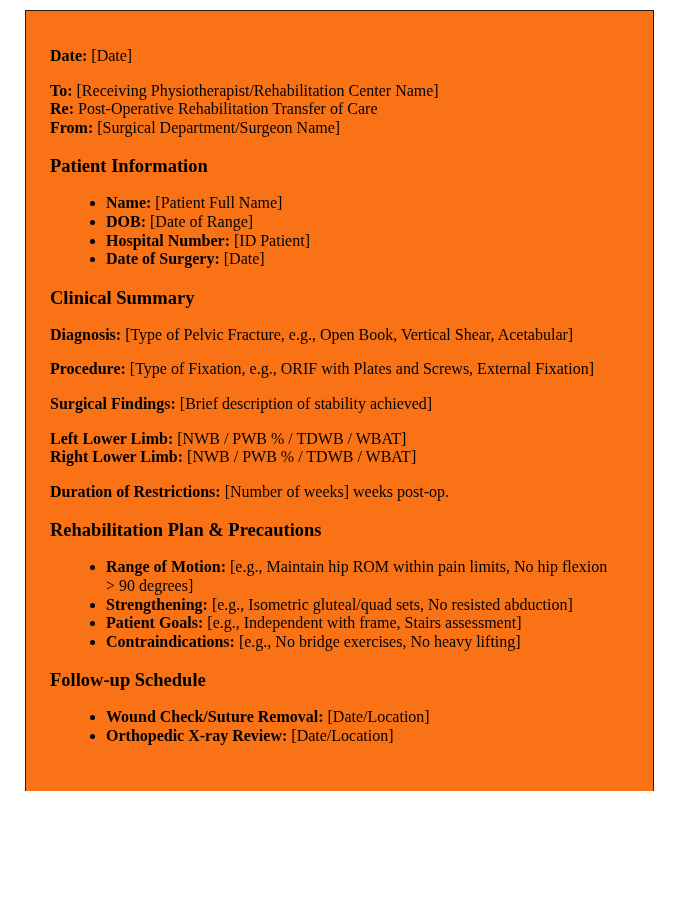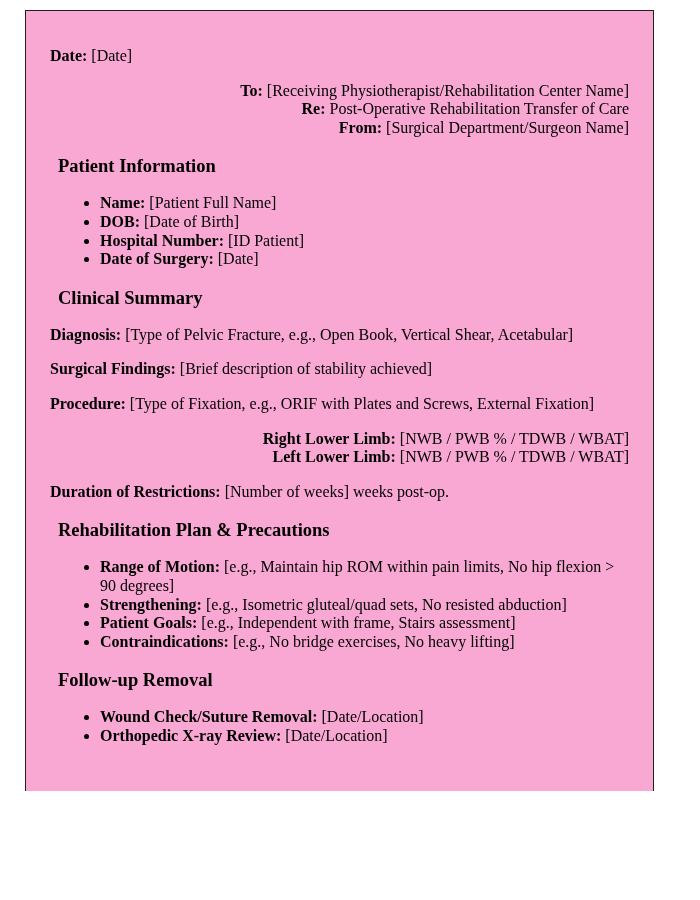--- a/index.html
+++ b/index.html
@@ -17,32 +17,32 @@
   .page {
     position: absolute;
     left: 25px;
     top: 10px;
     width: 629px;
     height: 781px;
     border: 1px solid #1f1f1f;
     border-bottom: none;
     padding: 20px 24px 0 24px;
     overflow: hidden;
-    background: #f9a8d4;
+    background: #f97316;
   }
   p { margin: 16px 0; line-height: 1.16; }
   .line-block { margin: 16px 0; }
-  .line { line-height: 1.16; text-align: right; }
+  .line { line-height: 1.16; }
   h3 {
     font-size: 18.5px;
     font-weight: bold;
-    margin: 19px 0 17px 8px;
+    margin: 19px 0 17px 0;
     line-height: 1.15;
   }
-  ul { margin: 16px 10px; padding-left: 40px; }
+  ul { margin: 16px 16px; padding-left: 40px; }
   li { line-height: 1.16; }
   b { font-weight: bold; }
 </style>
 </head>
 <body>
 
 <div class="page">
 
   <p>
     <b>Date:</b>
@@ -65,53 +65,53 @@
   </div>
 
   <h3>Patient Information</h3>
   <ul>
     <li>
       <b>Name:</b>
       <span>[Patient Full Name]</span>
     </li>
     <li>
       <b>DOB:</b>
-      <span>[Date of Birth]</span>
+      <span>[Date of Range]</span>
     </li>
     <li>
       <b>Hospital Number:</b>
       <span>[ID Patient]</span>
     </li>
     <li>
       <b>Date of Surgery:</b>
       <span>[Date]</span>
     </li>
   </ul>
 
   <h3>Clinical Summary</h3>
   <p>
     <b>Diagnosis:</b>
     <span>[Type of Pelvic Fracture, e.g., Open Book, Vertical Shear, Acetabular]</span>
   </p>
   <p>
+    <b>Procedure:</b>
+    <span>[Type of Fixation, e.g., ORIF with Plates and Screws, External Fixation]</span>
+  </p>
+  <p>
     <b>Surgical Findings:</b>
     <span>[Brief description of stability achieved]</span>
-  </p>
-  <p>
-    <b>Procedure:</b>
-    <span>[Type of Fixation, e.g., ORIF with Plates and Screws, External Fixation]</span>
   </p>
 
   <div class="line-block">
     <div class="line">
-      <b>Right Lower Limb:</b>
+      <b>Left Lower Limb:</b>
       <span>[NWB / PWB % / TDWB / WBAT]</span>
     </div>
     <div class="line">
-      <b>Left Lower Limb:</b>
+      <b>Right Lower Limb:</b>
       <span>[NWB / PWB % / TDWB / WBAT]</span>
     </div>
   </div>
   <p>
     <b>Duration of Restrictions:</b>
     <span>[Number of weeks] weeks post-op.</span>
   </p>
 
   <h3>Rehabilitation Plan &amp; Precautions</h3>
   <ul>
@@ -126,21 +126,21 @@
     <li>
       <b>Patient Goals:</b>
       <span>[e.g., Independent with frame, Stairs assessment]</span>
     </li>
     <li>
       <b>Contraindications:</b>
       <span>[e.g., No bridge exercises, No heavy lifting]</span>
     </li>
   </ul>
 
-  <h3>Follow-up Removal</h3>
+  <h3>Follow-up Schedule</h3>
   <ul>
     <li>
       <b>Wound Check/Suture Removal:</b>
       <span>[Date/Location]</span>
     </li>
     <li>
       <b>Orthopedic X-ray Review:</b>
       <span>[Date/Location]</span>
     </li>
   </ul>

